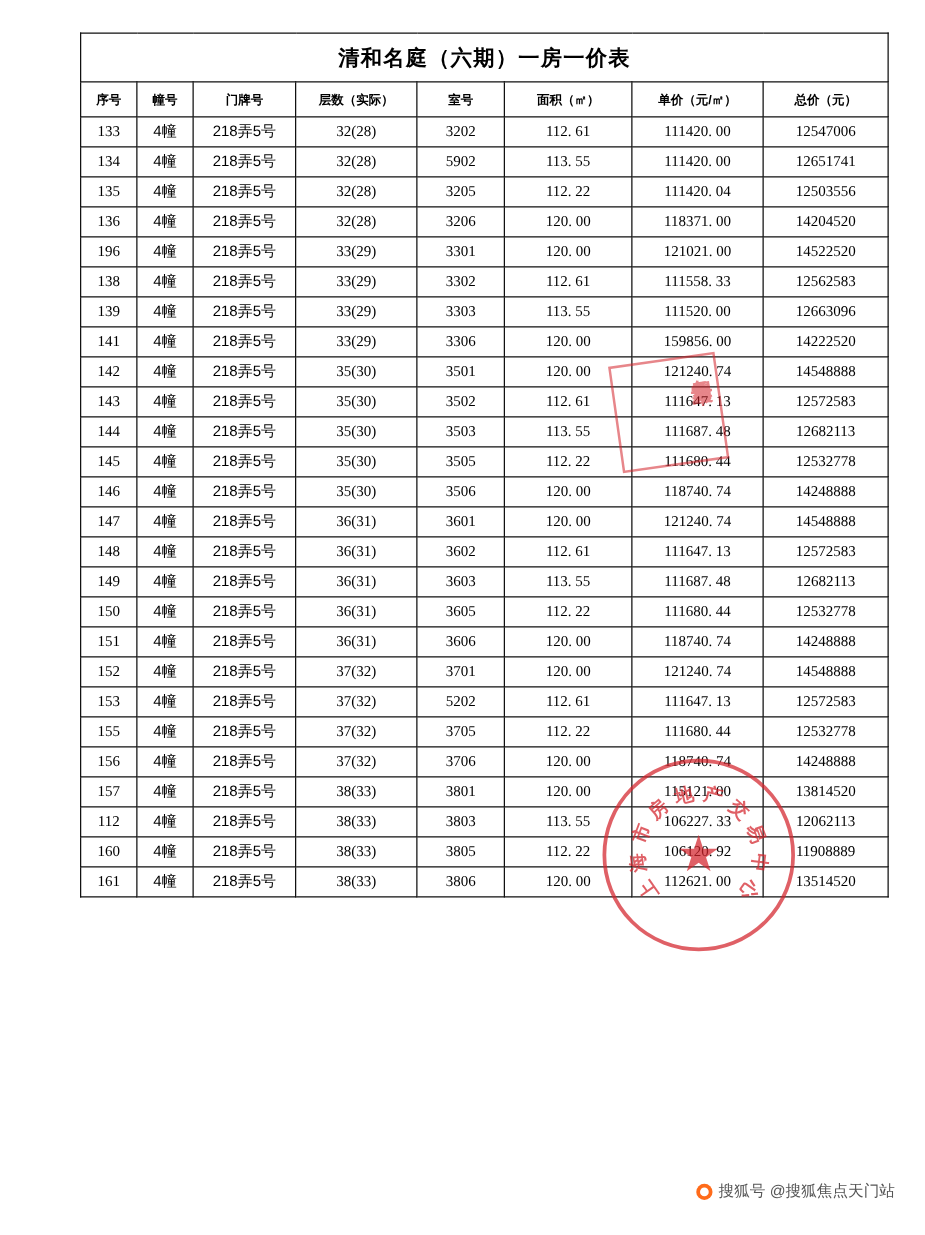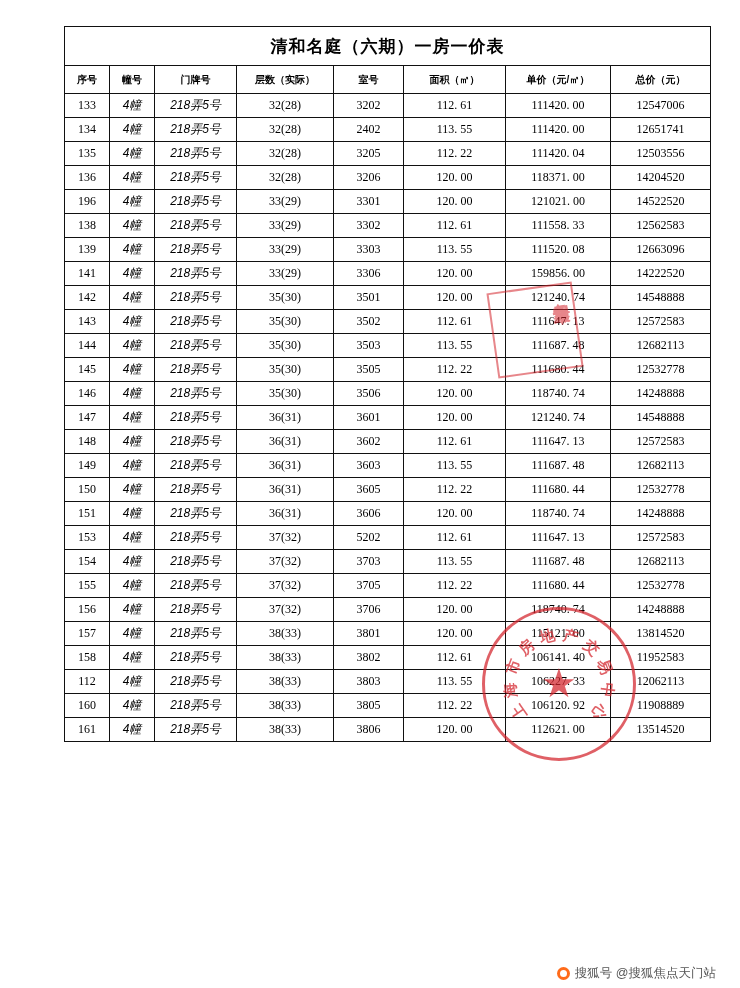--- a/index.html
+++ b/index.html
@@ -62,21 +62,20 @@
   .c-door  { width: 82px; }
   .c-floor { width: 97px; }
   .c-room  { width: 70px; }
   .c-area  { width: 102px; }
   .c-unit  { width: 105px; }
   .c-total { width: 100px; }
 
   .cjk {
     font-family: "Liberation Sans", "DejaVu Sans", sans-serif;
     font-size: 11.5px;
-    font-style: italic;
   }
   .num {
     font-family: "Liberation Serif", "DejaVu Serif", serif;
     font-size: 12px;
   }
 
   
   .stamp {
     position: absolute;
     pointer-events: none;
@@ -131,21 +130,21 @@
     letter-spacing: 1px;
     padding: 4px;
     box-sizing: border-box;
     writing-mode: vertical-rl;
     text-orientation: upright;
     transform: rotate(-8deg);
   }
   .footer {
     position: absolute;
     right: 24px;
-    bottom: 6px;
+    bottom: 26px;
     font-size: 12.5px;
     color: #555;
     font-family: "Liberation Sans", "DejaVu Sans", sans-serif;
     display: flex;
     align-items: center;
     gap: 5px;
   }
   .footer .fox-icon {
     display: inline-block;
     width: 13px;
@@ -206,21 +205,21 @@
             <td class="num">3202</td>
             <td class="num">112. 61</td>
             <td class="num">111420. 00</td>
             <td class="num">12547006</td>
           </tr>
           <tr class="data-row">
             <td class="num">134</td>
             <td class="cjk">4幢</td>
             <td class="cjk">218弄5号</td>
             <td class="num">32(28)</td>
-            <td class="num">2402</td>
+            <td class="num">5902</td>
             <td class="num">113. 55</td>
             <td class="num">111420. 00</td>
             <td class="num">12651741</td>
           </tr>
           <tr class="data-row">
             <td class="num">135</td>
             <td class="cjk">4幢</td>
             <td class="cjk">218弄5号</td>
             <td class="num">32(28)</td>
             <td class="num">3205</td>
@@ -258,21 +257,21 @@
             <td class="num">111558. 33</td>
             <td class="num">12562583</td>
           </tr>
           <tr class="data-row">
             <td class="num">139</td>
             <td class="cjk">4幢</td>
             <td class="cjk">218弄5号</td>
             <td class="num">33(29)</td>
             <td class="num">3303</td>
             <td class="num">113. 55</td>
-            <td class="num">111520. 08</td>
+            <td class="num">111520. 00</td>
             <td class="num">12663096</td>
           </tr>
           <tr class="data-row">
             <td class="num">141</td>
             <td class="cjk">4幢</td>
             <td class="cjk">218弄5号</td>
             <td class="num">33(29)</td>
             <td class="num">3306</td>
             <td class="num">120. 00</td>
             <td class="num">159856. 00</td>
@@ -372,40 +371,40 @@
             <td class="num">151</td>
             <td class="cjk">4幢</td>
             <td class="cjk">218弄5号</td>
             <td class="num">36(31)</td>
             <td class="num">3606</td>
             <td class="num">120. 00</td>
             <td class="num">118740. 74</td>
             <td class="num">14248888</td>
           </tr>
           <tr class="data-row">
+            <td class="num">152</td>
+            <td class="cjk">4幢</td>
+            <td class="cjk">218弄5号</td>
+            <td class="num">37(32)</td>
+            <td class="num">3701</td>
+            <td class="num">120. 00</td>
+            <td class="num">121240. 74</td>
+            <td class="num">14548888</td>
+          </tr>
+          <tr class="data-row">
             <td class="num">153</td>
             <td class="cjk">4幢</td>
             <td class="cjk">218弄5号</td>
             <td class="num">37(32)</td>
             <td class="num">5202</td>
             <td class="num">112. 61</td>
             <td class="num">111647. 13</td>
             <td class="num">12572583</td>
           </tr>
           <tr class="data-row">
-            <td class="num">154</td>
-            <td class="cjk">4幢</td>
-            <td class="cjk">218弄5号</td>
-            <td class="num">37(32)</td>
-            <td class="num">3703</td>
-            <td class="num">113. 55</td>
-            <td class="num">111687. 48</td>
-            <td class="num">12682113</td>
-          </tr>
-          <tr class="data-row">
             <td class="num">155</td>
             <td class="cjk">4幢</td>
             <td class="cjk">218弄5号</td>
             <td class="num">37(32)</td>
             <td class="num">3705</td>
             <td class="num">112. 22</td>
             <td class="num">111680. 44</td>
             <td class="num">12532778</td>
           </tr>
           <tr class="data-row">
@@ -420,30 +419,20 @@
           </tr>
           <tr class="data-row">
             <td class="num">157</td>
             <td class="cjk">4幢</td>
             <td class="cjk">218弄5号</td>
             <td class="num">38(33)</td>
             <td class="num">3801</td>
             <td class="num">120. 00</td>
             <td class="num">115121. 00</td>
             <td class="num">13814520</td>
-          </tr>
-          <tr class="data-row">
-            <td class="num">158</td>
-            <td class="cjk">4幢</td>
-            <td class="cjk">218弄5号</td>
-            <td class="num">38(33)</td>
-            <td class="num">3802</td>
-            <td class="num">112. 61</td>
-            <td class="num">106141. 40</td>
-            <td class="num">11952583</td>
           </tr>
           <tr class="data-row">
             <td class="num">112</td>
             <td class="cjk">4幢</td>
             <td class="cjk">218弄5号</td>
             <td class="num">38(33)</td>
             <td class="num">3803</td>
             <td class="num">113. 55</td>
             <td class="num">106227. 33</td>
             <td class="num">12062113</td>

